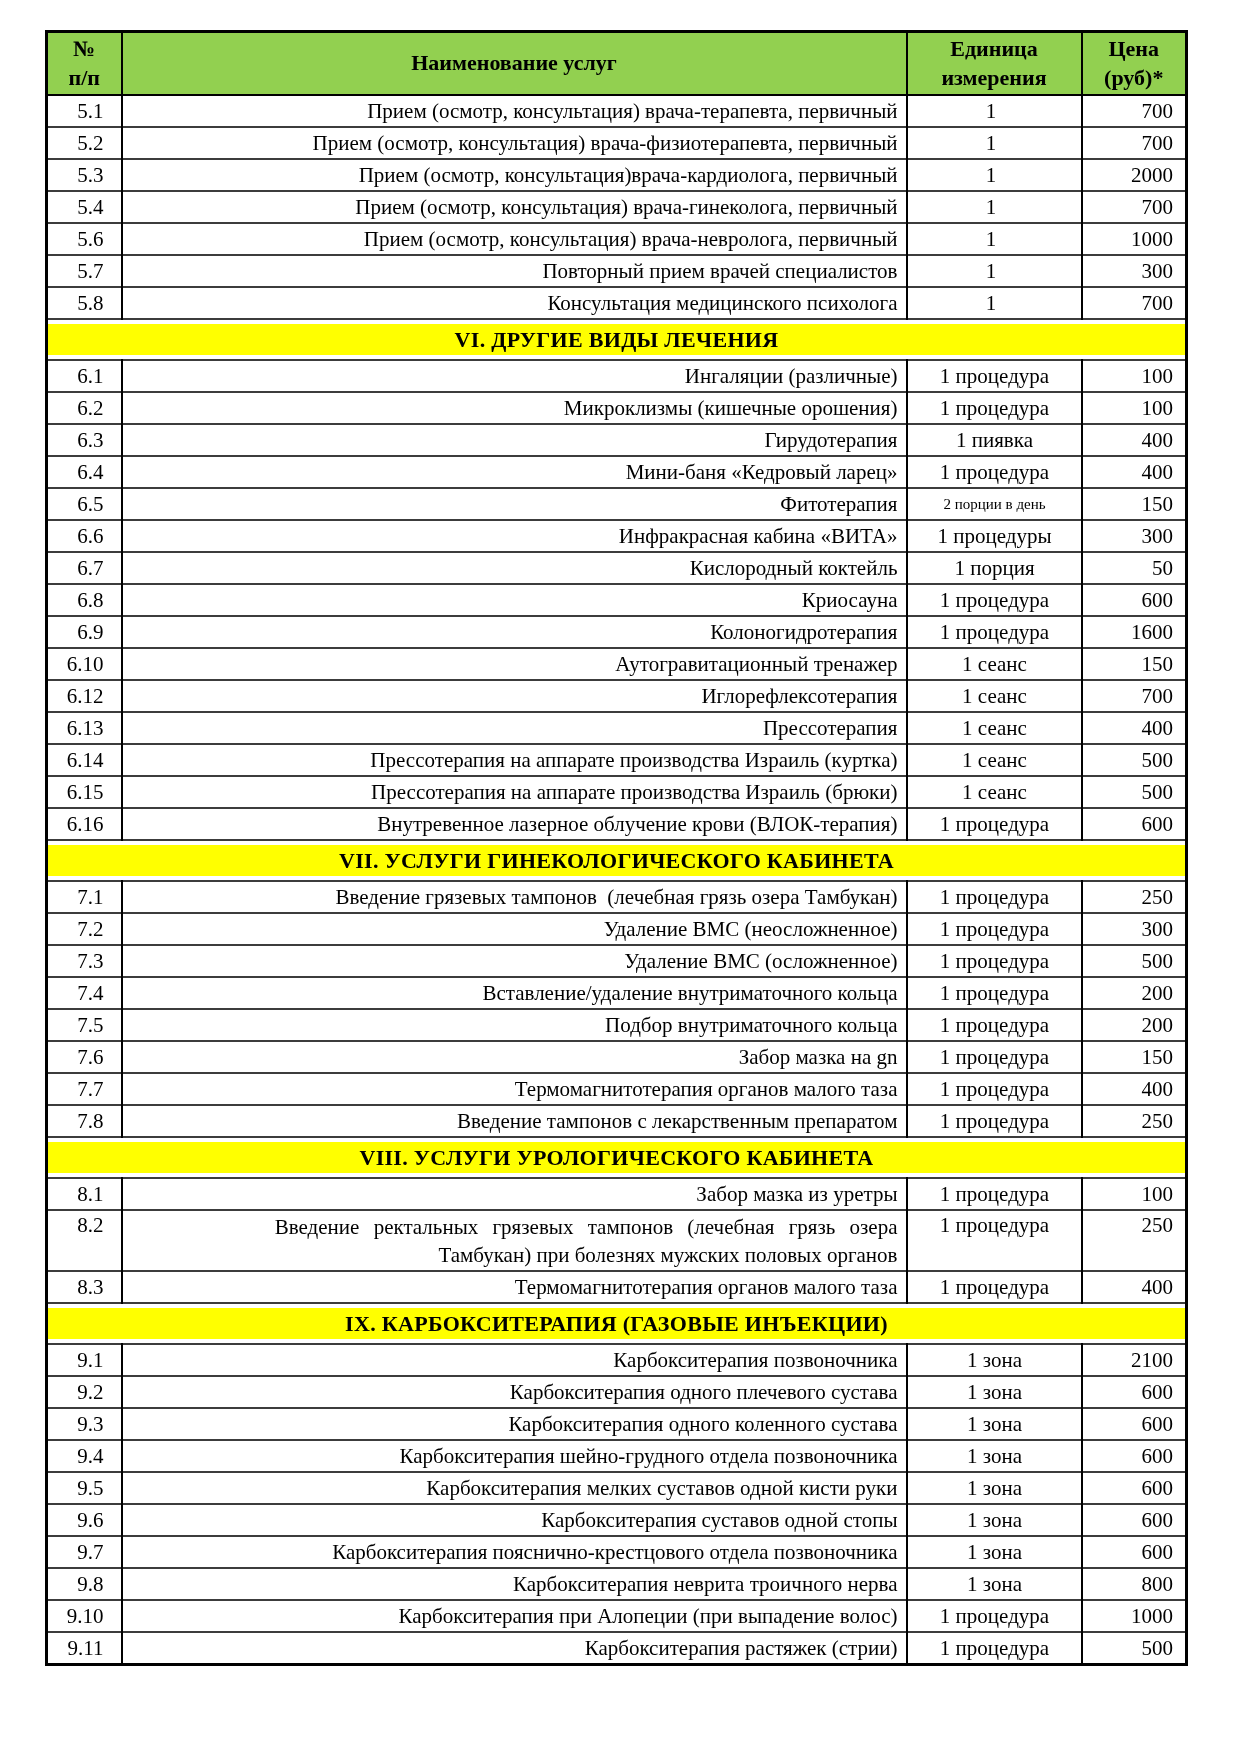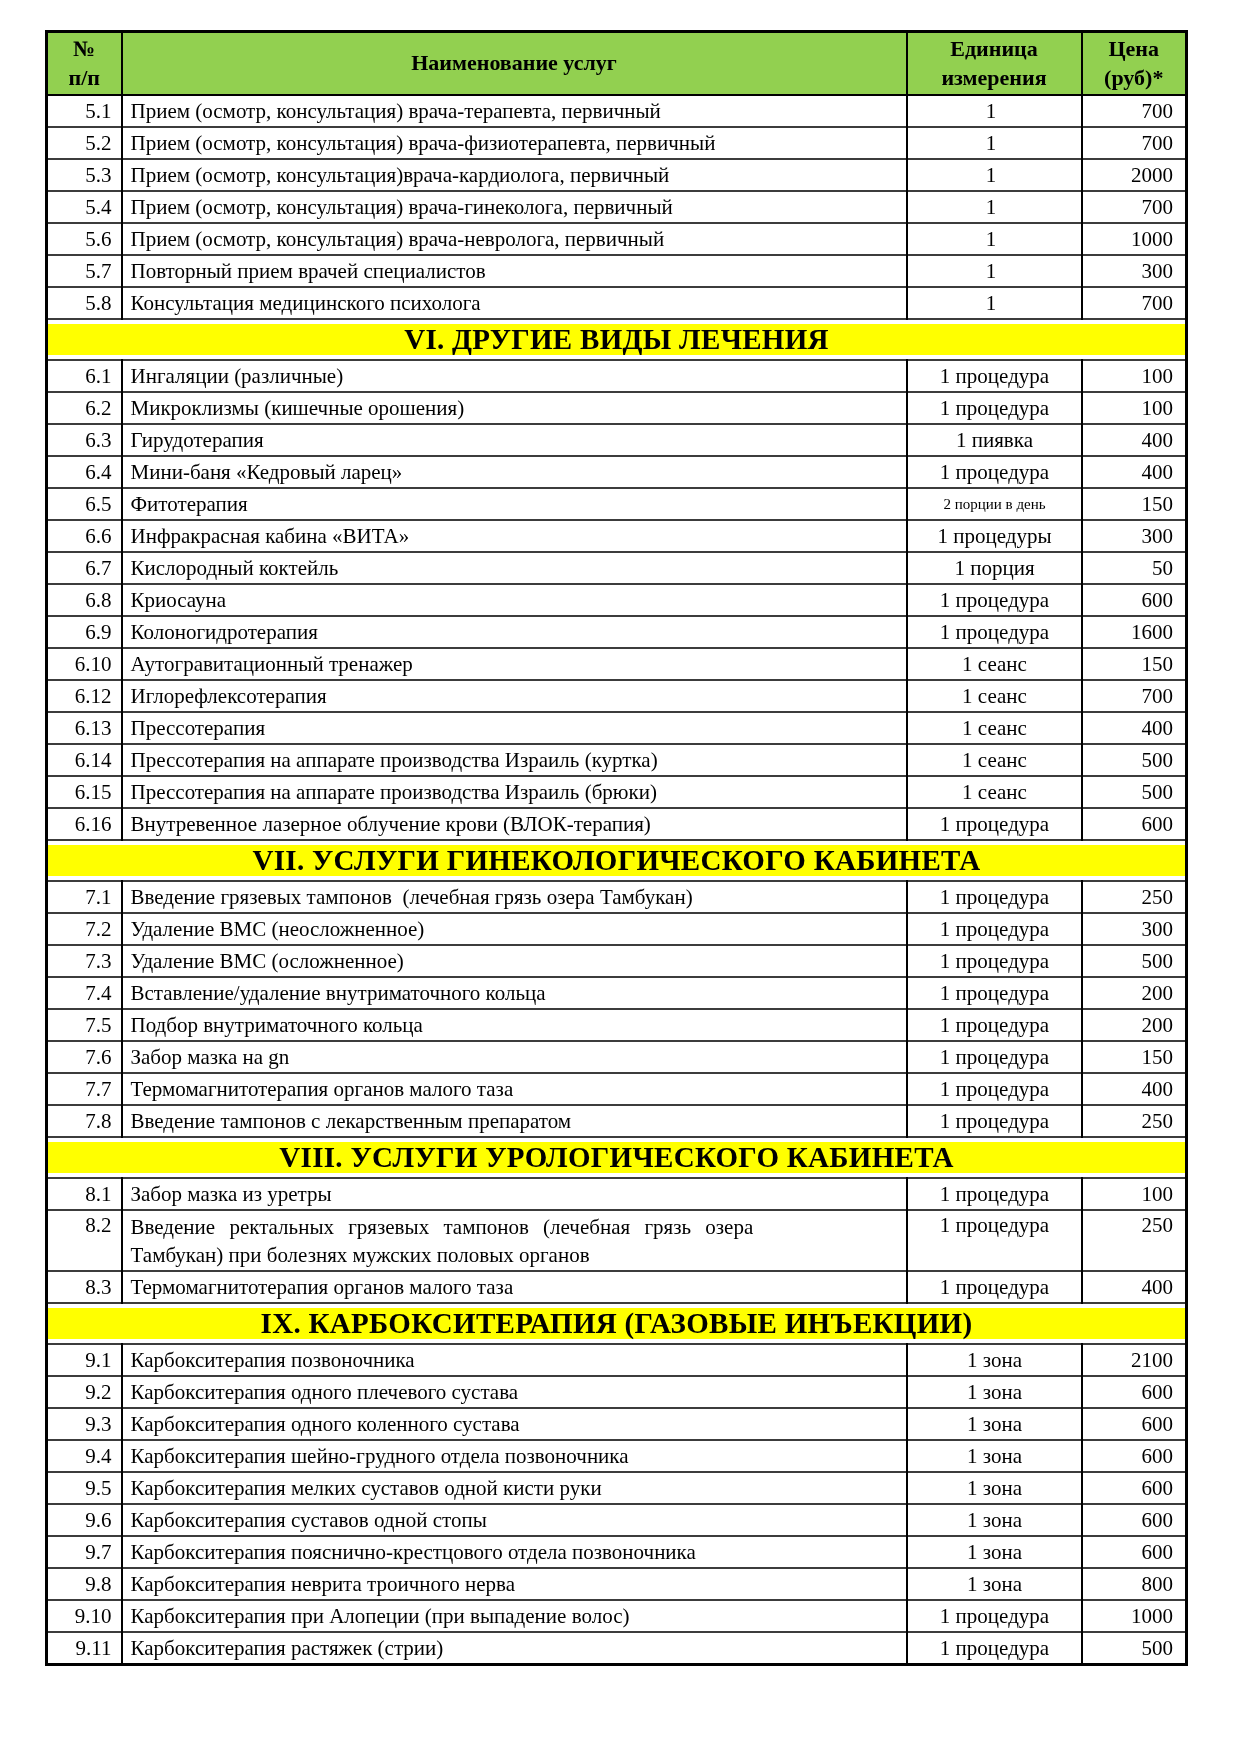--- a/index.html
+++ b/index.html
@@ -27,37 +27,37 @@
     text-align:center;vertical-align:middle;
     white-space:pre-line;height:56px;padding:2px 4px;
   }
   td{
     border-left:2px solid var(--border-dark);
     border-right:2px solid var(--border-dark);
     border-top:2px solid var(--row-line);
     font-size:21px;height:27px;vertical-align:middle;
     padding:1px 8px;overflow:hidden;
   }
-  td.c-num{text-align:right;padding-right:9px;margin-left:20px;}
-  td.c-name{text-align:left;white-space:pre-wrap;line-height:28px;}
+  td.c-num{text-align:right;padding-right:17px;margin-left:20px;}
+  td.c-name{text-align:right;white-space:pre-wrap;line-height:28px;}
   td.c-unit{text-align:center;padding-left:9px;}
   td.c-unit.center{text-align:center;padding-left:2px;}
   td.c-unit.small{font-size:15px;}
   td.c-price{text-align:right;padding-right:12px;}
   tr.tall td{height:56px;vertical-align:top;padding-top:2px;}
   tr.tall td.c-name::first-line{word-spacing:9px;}
   tr.section-row td{
     padding:0;border-left:none;border-right:none;
     border-top:2px solid var(--row-line);height:auto;
   }
   .band{
     background:var(--section-bg);
     margin:4px 0;height:31px;
     display:flex;align-items:center;justify-content:center;
-    font-weight:bold;font-size:29px;letter-spacing:0.3px;
+    font-weight:bold;font-size:22px;letter-spacing:0.3px;
   }
 </style>
 </head>
 <body>
 
 <div class="page">
   <table class="price-table">
     <colgroup>
       <col style="width:75px">
       <col style="width:785px">

